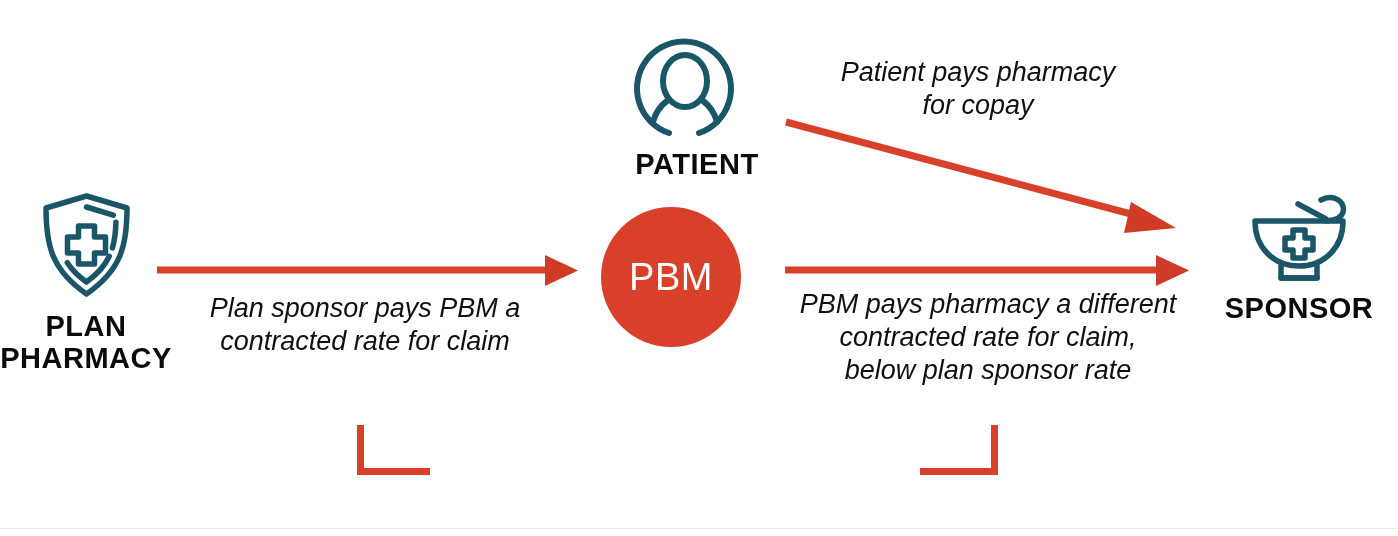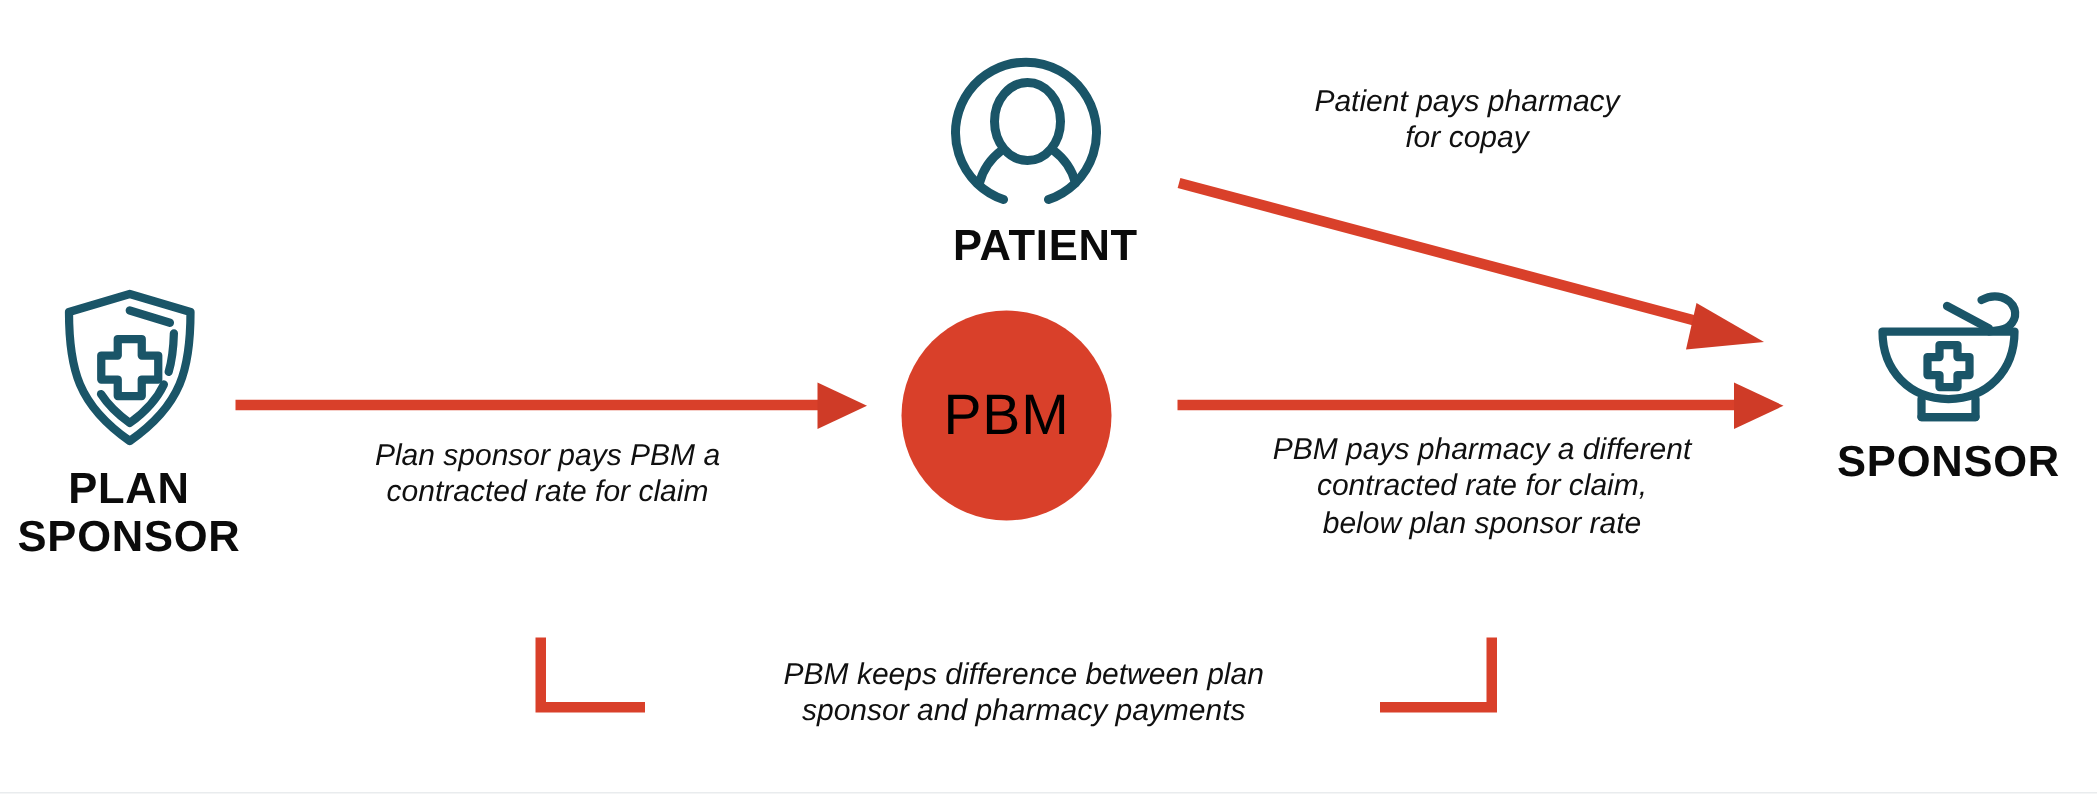--- a/index.html
+++ b/index.html
@@ -75,33 +75,33 @@
     top: 207px;
     width: 140px;
     height: 140px;
     border-radius: 50%;
     background: #d9402a;
     display: flex;
     align-items: center;
     justify-content: center;
   }
   #node-pbm .pbm-text {
-    color: #000000;
+    color: #ffffff;
     font-family: "Liberation Sans", sans-serif;
     font-size: 38px;
     font-weight: normal;
     letter-spacing: 0.5px;
   }
 
   
   .caption {
     position: absolute;
     font-family: "Liberation Sans", sans-serif;
     font-style: italic;
-    font-size: 20px;
+    font-size: 27px;
     color: #101010;
     text-align: center;
     line-height: 1.22;
     white-space: pre-line;
   }
   #caption-sponsor-to-pbm {
     left: 165px;
     top: 292px;
     width: 400px;
   }
@@ -161,21 +161,21 @@
     <div class="icon-box">
       <svg viewBox="0 0 95 112" width="95" height="112" xmlns="http://www.w3.org/2000/svg">
         <g fill="none" stroke="#1a5568" stroke-width="5.5" stroke-linejoin="round" stroke-linecap="round">
           <path d="M47.5 6 L88 18 C88 56 82 80 47.5 104 C13 80 7 56 7 18 Z"></path>
           <path d="M47.5 17 L77 26 C77 55 72.5 74 47.5 92 C22.5 74 18 55 18 26 Z" stroke-dasharray="42 9 26 9 62 200" stroke-dashoffset="14"></path>
           <path d="M39.5 36 L55.5 36 L55.5 47 L66.5 47 L66.5 63 L55.5 63 L55.5 74 L39.5 74 L39.5 63 L28.5 63 L28.5 47 L39.5 47 Z"></path>
         </g>
       </svg>
     </div>
     <div class="node-label">PLAN
-SPONSOR</div>
+PHARMACY</div>
   </div>
 
   <div class="node" id="node-patient">
     <div class="icon-box">
       <svg viewBox="0 0 108 108" width="108" height="108" xmlns="http://www.w3.org/2000/svg">
         <g fill="none" stroke="#1a5568" stroke-width="6" stroke-linecap="round">
           <path d="M68 99 A47 47 0 1 0 38 99"></path>
           <ellipse cx="54" cy="47" rx="22" ry="26"></ellipse>
           <path d="M37 66 C29 72 24 80 22 88"></path>
           <path d="M71 66 C79 72 84 80 86 88"></path>
@@ -208,17 +208,15 @@
   <div class="caption" id="caption-pbm-to-pharmacy">PBM pays pharmacy a different
 contracted rate for claim,
 below plan sponsor rate</div>
 
   <div class="caption" id="caption-sponsor-to-pbm">Plan sponsor pays PBM a
 contracted rate for claim</div>
 
   <div class="caption" id="caption-patient-copay">Patient pays pharmacy
 for copay</div>
 
-  <div class="caption" id="caption-pbm-keeps">PBM keeps difference between plan
-sponsor and pharmacy payments</div>
 
   <div id="bottom-rule"></div>
 </div>
 
 </body></html>

